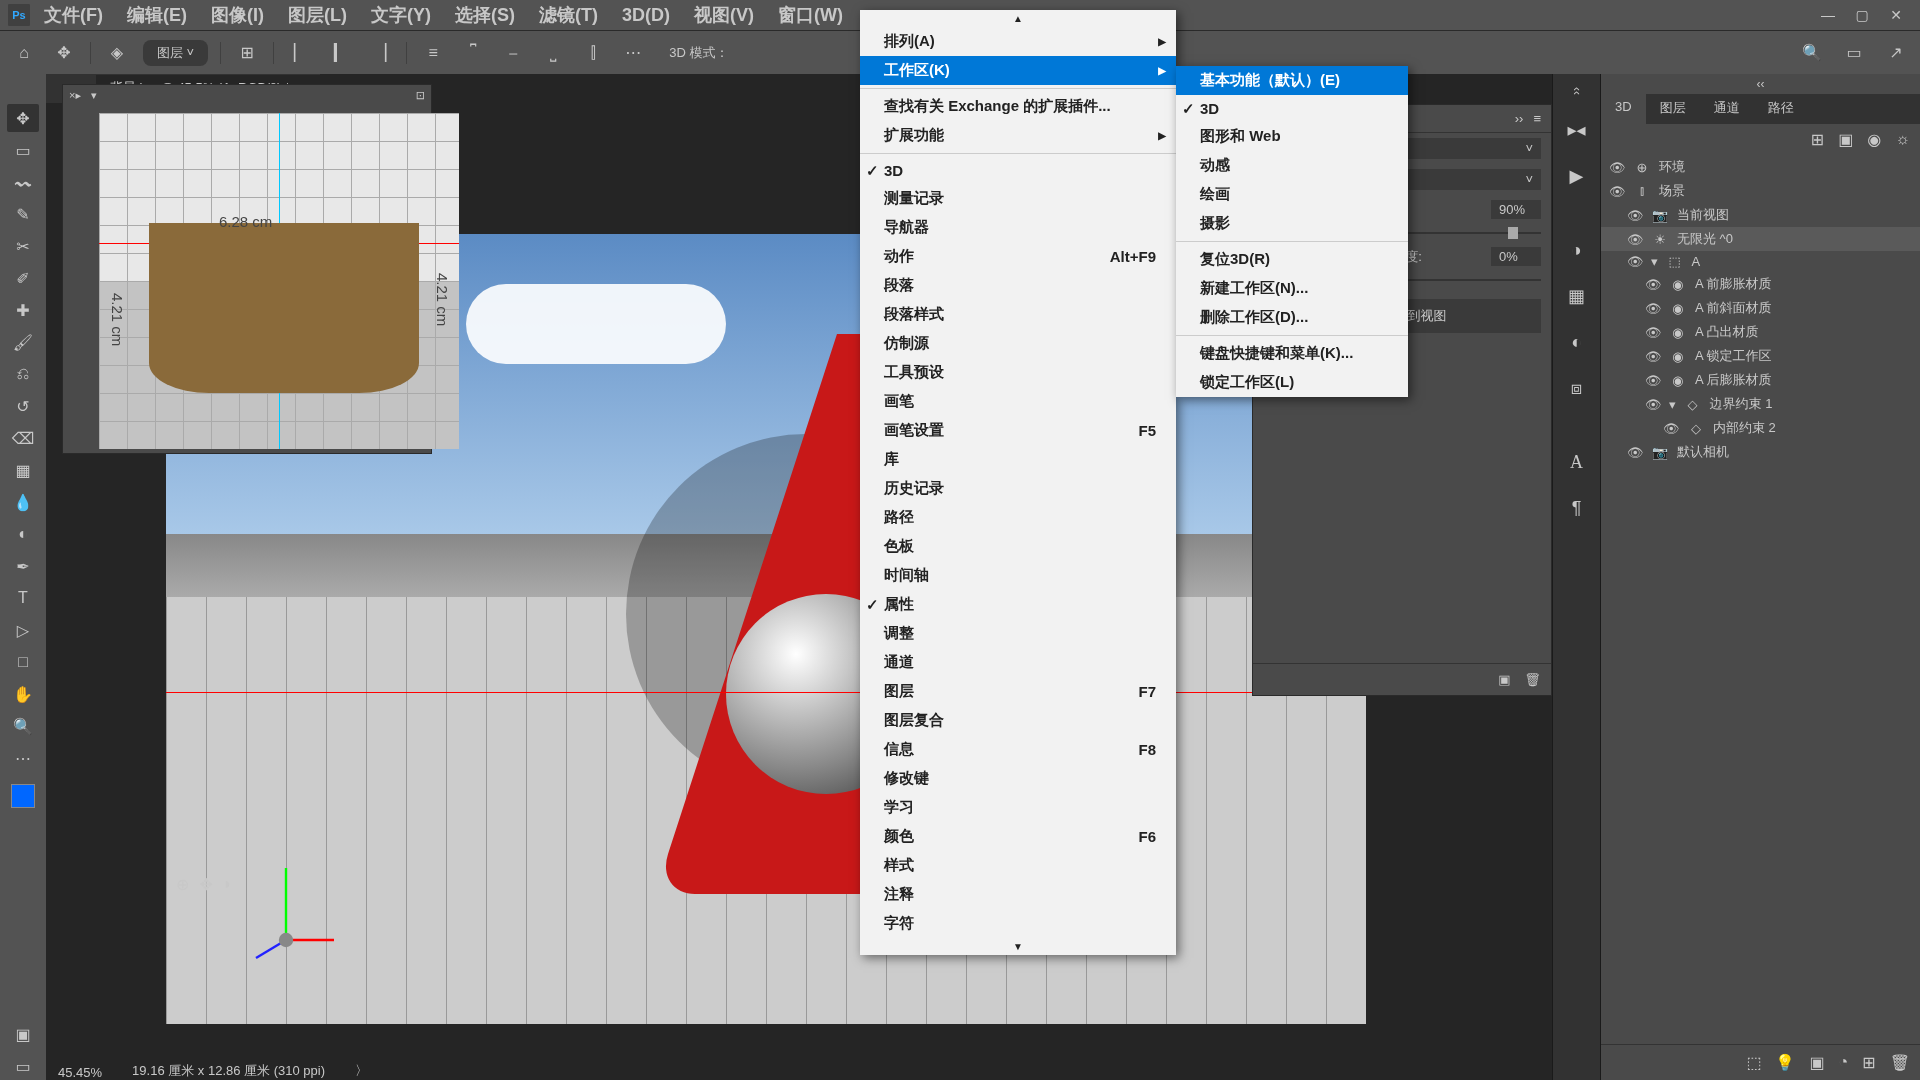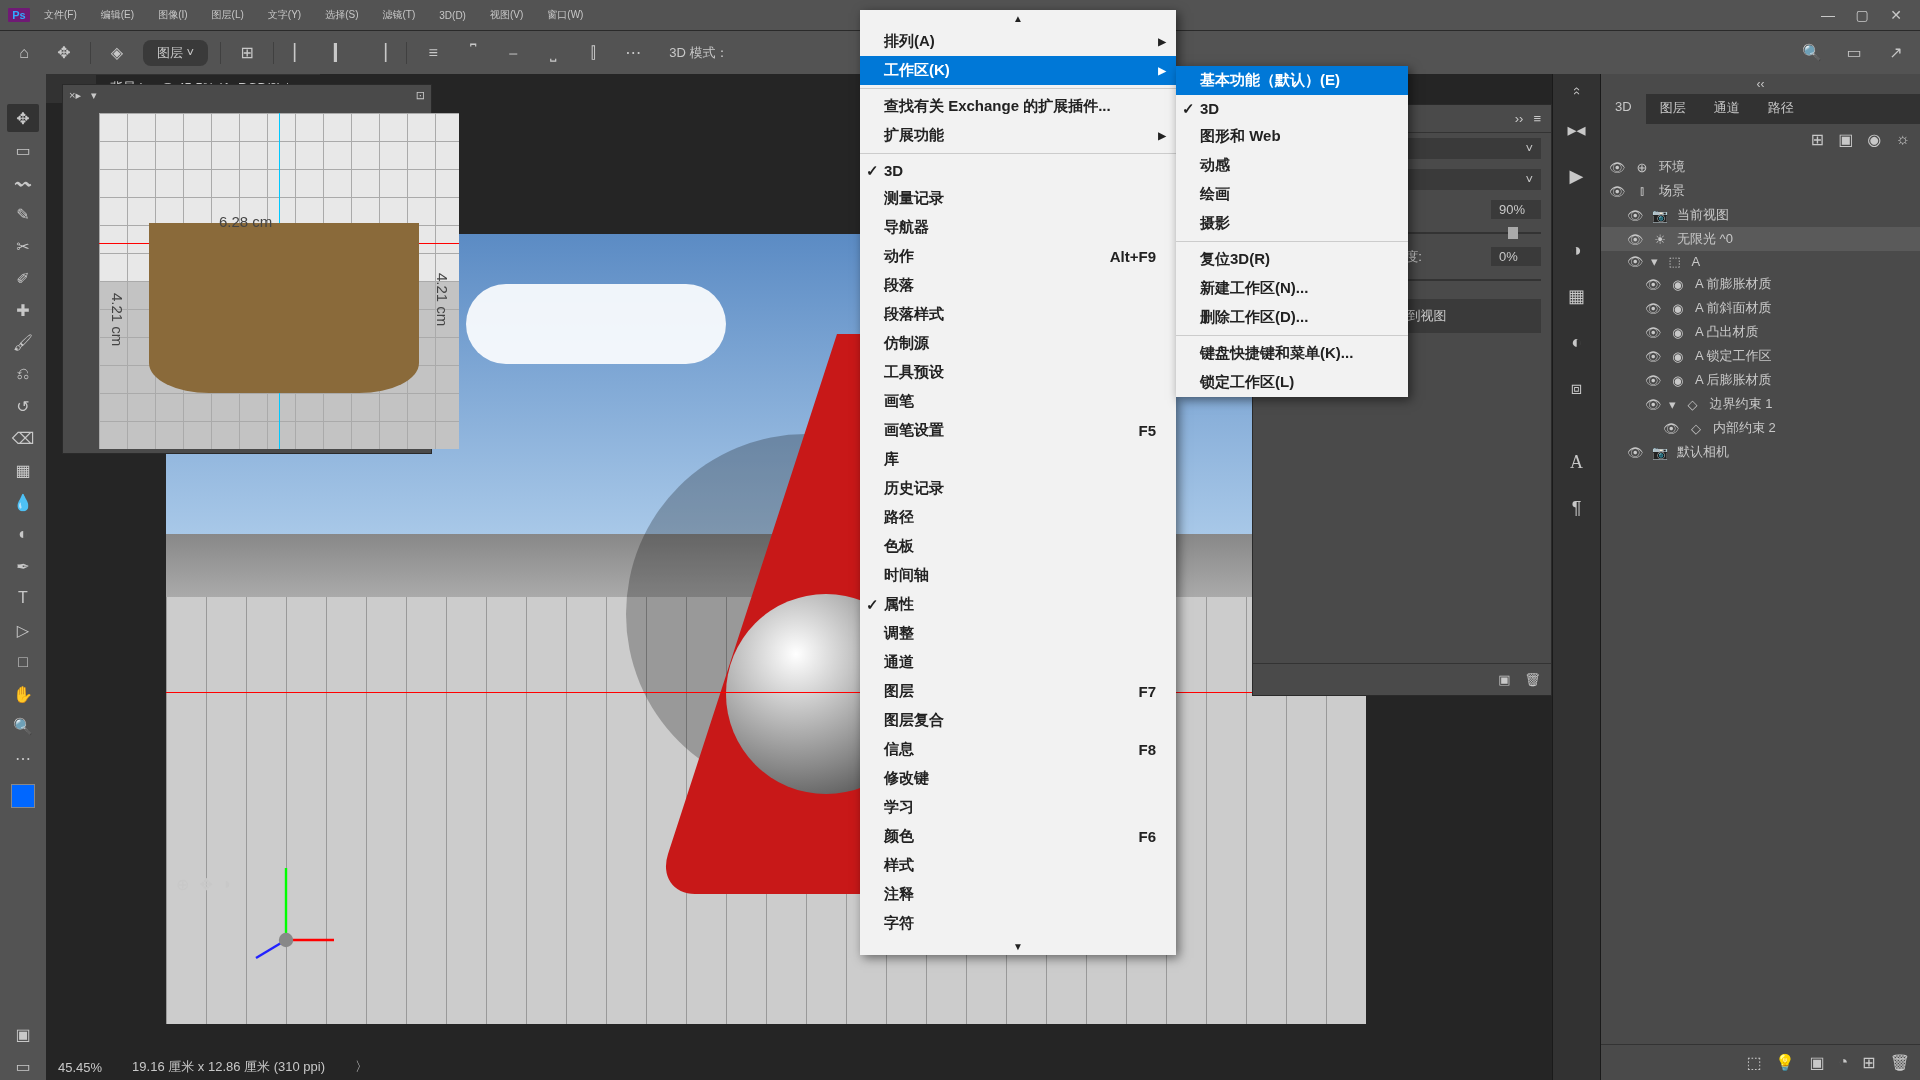--- a/index.html
+++ b/index.html
@@ -1,19 +1,19 @@
 <!DOCTYPE html>
 <html><head>
 <meta charset="utf-8">
 <style>
 * { margin: 0; padding: 0; box-sizing: border-box; font-family: "Microsoft YaHei", "Segoe UI", sans-serif; }
 body { background: #323232; color: #c8c8c8; width: 1920px; height: 1080px; overflow: hidden; position: relative; }
 .topbar { display: flex; align-items: center; height: 30px; background: #535353; padding: 0 8px; gap: 4px; }
-.ps-logo { width: 22px; height: 14px; background: #701a75; color: #31a8ff; font-weight: bold; font-size: 11px; display: flex; align-items: center; justify-content: center; border-radius: 1px; }
-.menu-item { padding: 4px 10px; font-size: 10px; cursor: default; }
+.ps-logo { width: 22px; height: 22px; background: #404040; color: #31a8ff; font-weight: bold; font-size: 11px; display: flex; align-items: center; justify-content: center; border-radius: 1px; }
+.menu-item { padding: 4px 10px; font-size: 18px; cursor: default; font-weight: bold; }
 .win-controls { margin-left: auto; display: flex; gap: 2px; }
 .win-btn { width: 32px; height: 22px; display: flex; align-items: center; justify-content: center; font-size: 14px; }
 .options-bar { display: flex; align-items: center; height: 44px; background: #535353; border-top: 1px solid #2a2a2a; padding: 0 10px; gap: 12px; }
 .opt-icon { width: 28px; height: 28px; display: flex; align-items: center; justify-content: center; font-size: 16px; }
 .opt-sel { background: #3a3a3a; padding: 4px 14px; font-size: 13px; border-radius: 8px; }
 .divider { width: 1px; height: 22px; background: #404040; }
 .tab-bar { height: 30px; background: #323232; display: flex; align-items: center; padding-left: 50px; }
 .doc-tab { background: #252525; padding: 4px 14px; font-size: 13px; display: flex; align-items: center; gap: 8px; }
 .workspace { position: absolute; top: 74px; left: 0; right: 0; bottom: 0; display: flex; }
 .toolbar { width: 46px; background: #535353; display: flex; flex-direction: column; align-items: center; padding-top: 30px; gap: 4px; }
@@ -30,21 +30,21 @@
 .main-canvas { position: absolute; left: 120px; top: 160px; width: 1200px; height: 790px; background: #ccc; }
 .sky { height: 38%; background: linear-gradient(#5b8bc4, #a8c8e8); position: relative; }
 .cloud { position:absolute; background:#fff; border-radius:40px; opacity:0.9; }
 .city { height: 8%; background: linear-gradient(#888, #aaa); }
 .ground { height: 54%; background: repeating-linear-gradient(#b0b0b0, #b0b0b0 1px, #b5b5b5 1px, #b5b5b5 40px); background-image: linear-gradient(transparent, transparent), repeating-linear-gradient(90deg, #999 0, #999 1px, transparent 1px, transparent 40px); }
 .red-obj { position:absolute; left:580px; top:100px; width:280px; height:560px; background:#c81818; transform: skewX(-18deg); border-radius: 0 0 40px 40px; }
 .sphere { position:absolute; left:560px; top:360px; width:200px; height:200px; border-radius:50%; background: radial-gradient(circle at 35% 30%, #fff, #888 60%, #333); }
 .shadow-disc { position:absolute; left:460px; top:200px; width:360px; height:360px; border-radius:50%; background: rgba(0,0,0,0.25); }
 .gizmo { position:absolute; left:60px; bottom:60px; width:120px; height:120px; }
 .gizmo svg { width:100%; height:100%; }
-.status { position:absolute; bottom:0; left:0; right:4px; height:26px; background:#252525; display:flex; align-items:center; padding:0 12px; font-size:13px; gap:30px; }
+.status { position:absolute; bottom:0; left:0; right:4px; height:26px; background:#252525; display:flex; align-items:flex-end; padding:0 12px; font-size:13px; gap:30px; }
 .right-cluster { display:flex; }
 .icon-strip { width: 48px; background: #323232; display:flex; flex-direction:column; align-items:center; padding-top: 10px; gap: 18px; border-left:1px solid #1a1a1a; }
 .istrip-i { width:28px; height:28px; display:flex; align-items:center; justify-content:center; font-size:18px; }
 .panel-stack { width: 320px; background: #4a4a4a; border-left:1px solid #1a1a1a; display:flex; flex-direction:column; }
 .panel-tabs { display:flex; height:30px; background:#323232; font-size:13px; }
 .ptab { padding: 5px 14px; }
 .ptab.active { background:#4a4a4a; }
 .panel-tools { display:flex; justify-content:flex-end; gap:14px; padding:6px 10px; }
 .tree { font-size:13px; }
 .tree-row { display:flex; align-items:center; gap:8px; padding:3px 8px; }

